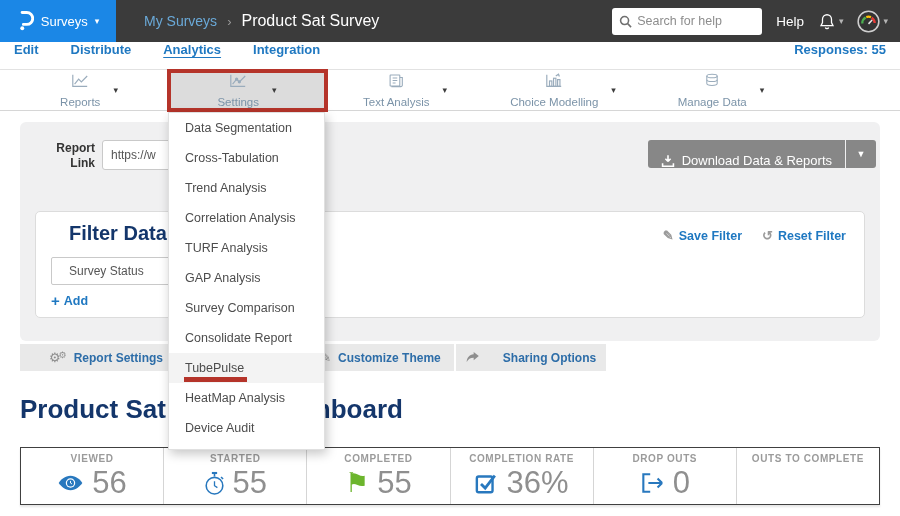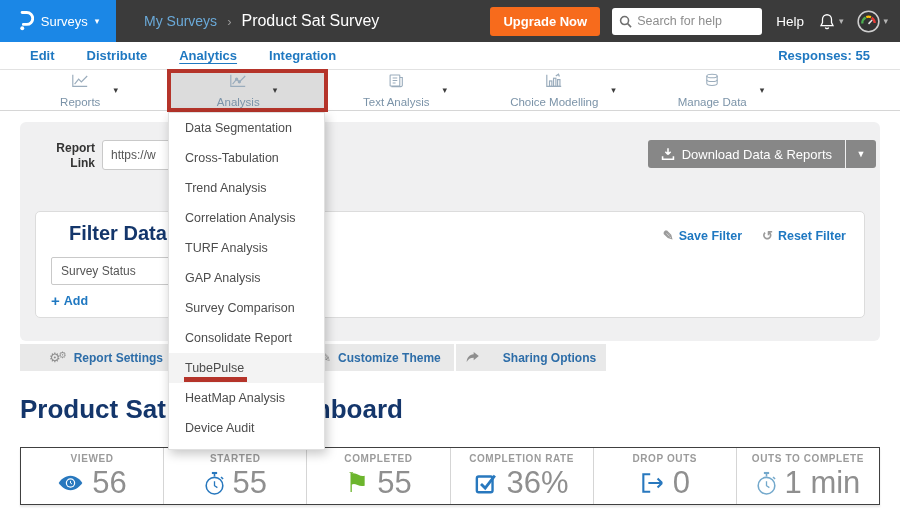--- a/index.html
+++ b/index.html
@@ -25,21 +25,21 @@
   .search-box input { border:none; outline:none; width:110px; font-size:12.5px; color:#444;
     font-family:"Liberation Sans",sans-serif; }
   .search-box input::placeholder { color:#8d8d8d; }
   .help-link { color:#fff; font-size:13.5px; margin-right:14px; cursor:pointer; }
   .bell-wrap { display:flex; align-items:center; gap:3px; margin-right:14px; cursor:pointer; }
   .bell-wrap .caret, .avatar-wrap .caret { color:#b5b5b5; }
   .avatar-wrap { display:flex; align-items:center; gap:3px; margin-right:12px; cursor:pointer; }
 
   
   .navrow { height:28px; background:#fff; border-bottom:1px solid #e3e3e3; display:flex;
-    align-items:center; padding:0 30px; gap:32px; }
+    padding:0 14px; gap:32px; }
   .nav-link { color:var(--link_blue,#1f78c1); font-size:13px; font-weight:700; cursor:pointer; }
   .nav-link.active { text-decoration:underline; text-underline-offset:3px; }
   .responses { margin-left:auto; color:var(--link_blue,#1f78c1); font-size:13px; font-weight:700; }
 
   
   .toolbar { height:41px; background:#fff; border-bottom:1px solid #d6d6d6;
     box-shadow:0 1px 2px rgba(0,0,0,.07); position:relative; }
   .toolbar-inner { display:flex; height:100%; margin-left:10px; width:790px; }
   .tool { flex:0 0 158px; display:flex; align-items:center; justify-content:center; gap:13px;
     cursor:pointer; height:100%; }
@@ -57,38 +57,38 @@
   .content { position:relative; height:405px; background:#fff; }
   .gray-panel { position:absolute; left:20px; top:11px; width:860px; height:219px;
     background:#f0f0f1; border-radius:6px; }
   .rl-label { position:absolute; left:43px; top:30px; width:52px; text-align:right;
     font-size:12px; font-weight:700; color:#333; line-height:15px; }
   .rl-input { position:absolute; left:102px; top:29px; width:205px; height:30px;
     border:1px solid #c9c9c9; border-radius:3px; background:#fff; padding:0 8px;
     font-size:12px; color:#555; font-family:"Liberation Sans",sans-serif; outline:none; }
   .download-group { position:absolute; right:24px; top:29px; display:flex; }
   .download-main { background:#878787; color:#fff; font-size:13px; height:28px; border:none;
-    border-radius:3px 0 0 3px; padding:0 13px; display:flex; align-items:center; gap:7px; cursor:pointer; }
+    border-radius:3px 0 0 3px; padding:0 13px; display:flex; align-items:flex-end; gap:7px; cursor:pointer; }
   .download-caret { background:#878787; width:30px; height:28px; margin-left:1px;
     border:none; border-radius:0 3px 3px 0; color:#fff; font-size:9px; cursor:pointer; }
 
   .filter-box { position:absolute; left:35px; top:100px; width:830px; height:107px;
     background:#fff; border:1px solid #dcdcdc; border-radius:5px; }
   .filter-title-row { position:absolute; left:33px; top:10px; display:flex; align-items:flex-start; gap:4px; }
   .filter-title { font-size:20px; font-weight:700; color:var(--navy,#14366b); }
   .help-badge { width:13px; height:13px; border-radius:50%; background:var(--navy,#14366b);
     color:#fff; font-size:9px; font-weight:700; display:flex; align-items:center;
     justify-content:center; margin-top:9px; cursor:pointer; }
   .filter-links { position:absolute; right:18px; top:16px; display:flex; gap:20px; }
   .filter-link { display:flex; align-items:center; gap:5px; color:var(--link_blue,#1f78c1);
     font-size:12.5px; font-weight:700; cursor:pointer; }
   .filter-link .ficon { color:#9b9b9b; font-size:13px; }
   .status-select { position:absolute; left:15px; top:45px; width:177px; height:28px;
     border:1px solid #c9c9c9; border-radius:2px; background:#fff; display:flex; align-items:center;
-    justify-content:space-between; padding:0 9px; font-size:12px; color:#555; cursor:pointer; }
+    justify-content:space-between; padding:0 17px; font-size:12px; color:#555; cursor:pointer; }
   .status-select .caret { color:#666; }
   .add-link { position:absolute; left:15px; top:80px; display:flex; align-items:center; gap:4px;
     color:var(--link_blue,#1f78c1); cursor:pointer; }
   .add-plus { font-size:15px; font-weight:700; }
   .add-text { font-size:12.5px; font-weight:700; }
 
   
   .tab { position:absolute; top:233px; height:27px; background:#e9e9e9; display:flex;
     align-items:center; justify-content:center; gap:7px; cursor:pointer; }
   .tab-label { font-size:12px; font-weight:700; color:#2d6da8; }
@@ -133,21 +133,20 @@
     </span>
     <span class="menu-label">Surveys</span>
     <span class="caret">▾</span>
   </div>
   <div class="breadcrumb">
     <span class="bc-parent">My Surveys</span>
     <span class="bc-sep">›</span>
     <span class="bc-current">Product Sat Survey</span>
   </div>
   <div class="topbar-spacer"></div>
-  <button class="upgrade-btn">Upgrade Now</button>
   <div class="search-box">
     <span style="display:flex;">
       <svg width="13" height="13" viewBox="0 0 14 14" fill="none" stroke="#707070" stroke-width="1.7">
         <circle cx="6" cy="6" r="4.3"></circle>
           <line x1="9.3" y1="9.3" x2="13" y2="13"></line>
       </svg>
     </span>
     <input type="text" placeholder="Search for help" style="">
   </div>
   <span class="help-link">Help</span>
@@ -199,21 +198,21 @@
     <div class="tool active-tool">
       <div class="tool-main">
         <span class="tool-icon">
           <svg width="18" height="15" viewBox="0 0 20 16" fill="none" stroke="currentColor" stroke-width="1.3">
             <path d="M2 1.5v13h16"></path>
               <path d="M4 12l4.5-5.5 3 3L18 3"></path>
             <circle cx="8.5" cy="6.5" r="1.2" fill="currentColor"></circle>
               <circle cx="11.5" cy="9.5" r="1.2" fill="currentColor"></circle>
           </svg>
         </span>
-        <span class="tool-label">Analysis</span>
+        <span class="tool-label">Settings</span>
       </div>
       <span class="caret">▾</span>
     </div>
     <div class="tool">
       <div class="tool-main">
         <span class="tool-icon">
           <svg width="16" height="15" viewBox="0 0 19 16" fill="none" stroke="currentColor" stroke-width="1.3">
             <rect x="2.5" y="1.5" width="11.5" height="13" rx="0.5"></rect>
             <path d="M5.5 5h5.5M5.5 8h5.5M5.5 11h3.5"></path>
             <path d="M14 4.5h3v9a1.8 1.8 0 0 1-1.8 1.8H4"></path>
@@ -379,32 +378,20 @@
           <svg width="25" height="22" viewBox="0 0 27 24" fill="none" stroke="#2878be" stroke-width="2.3">
             <path d="M11 2.5H3.5v19H11"></path>
             <path d="M9 12h15M24 12l-5-5M24 12l-5 5"></path>
           </svg>
         </span>
         <span class="stat-value">0</span>
       </div>
     </div>
     <div class="stat">
       <span class="stat-label">OUTS TO COMPLETE</span>
-      <div class="stat-valrow">
-        <span style="display:flex;">
-          <svg width="21" height="25" viewBox="0 0 24 28" fill="none" stroke="#74a9cc" stroke-width="1.8">
-            <line x1="9" y1="2" x2="15" y2="2" stroke-width="2.4"></line>
-            <line x1="12" y1="2.5" x2="12" y2="6"></line>
-            <circle cx="12" cy="16.5" r="9.5"></circle>
-            <path d="M12 11.5v5l3.3 2.2" stroke-width="1.5"></path>
-            <line x1="19.5" y1="6.5" x2="21.8" y2="8.8"></line>
-          </svg>
-        </span>
-        <span class="stat-value">1 min</span>
-      </div>
     </div>
   </div>
 </div>
 
 <div class="dropdown">
   <div class="menu-item">Data Segmentation</div>
   <div class="menu-item">Cross-Tabulation</div>
   <div class="menu-item">Trend Analysis</div>
   <div class="menu-item">Correlation Analysis</div>
   <div class="menu-item">TURF Analysis</div>

